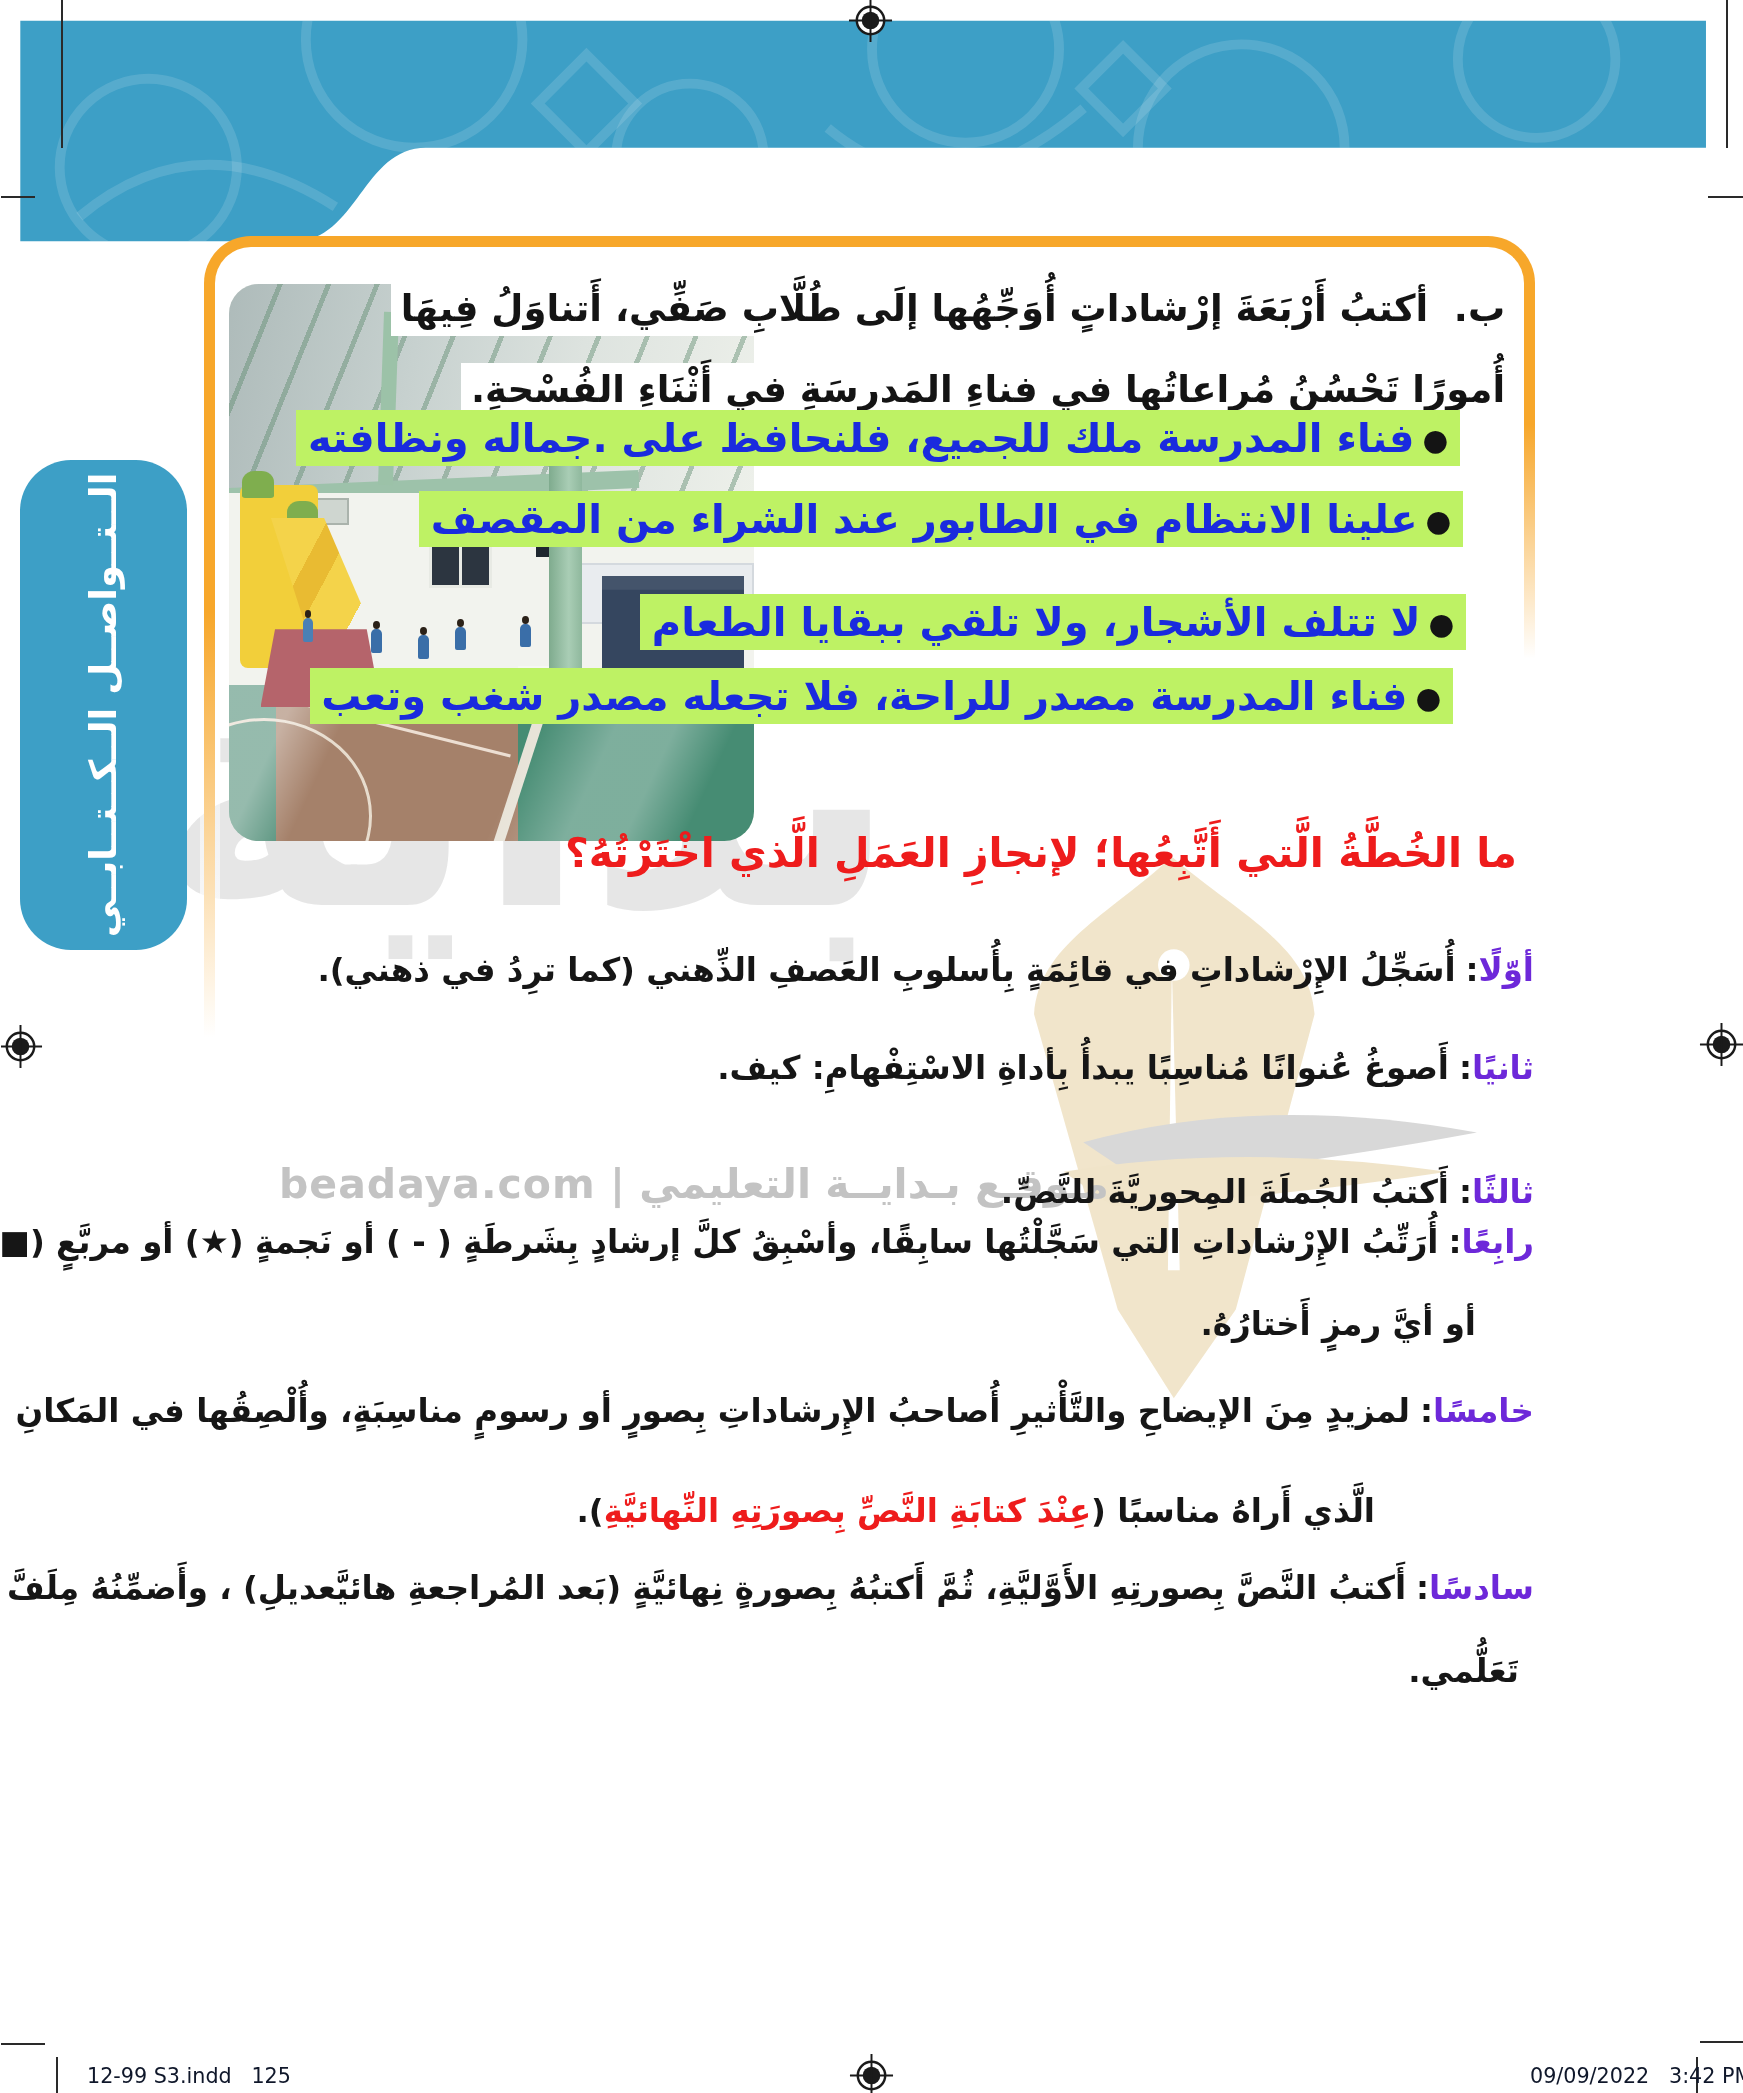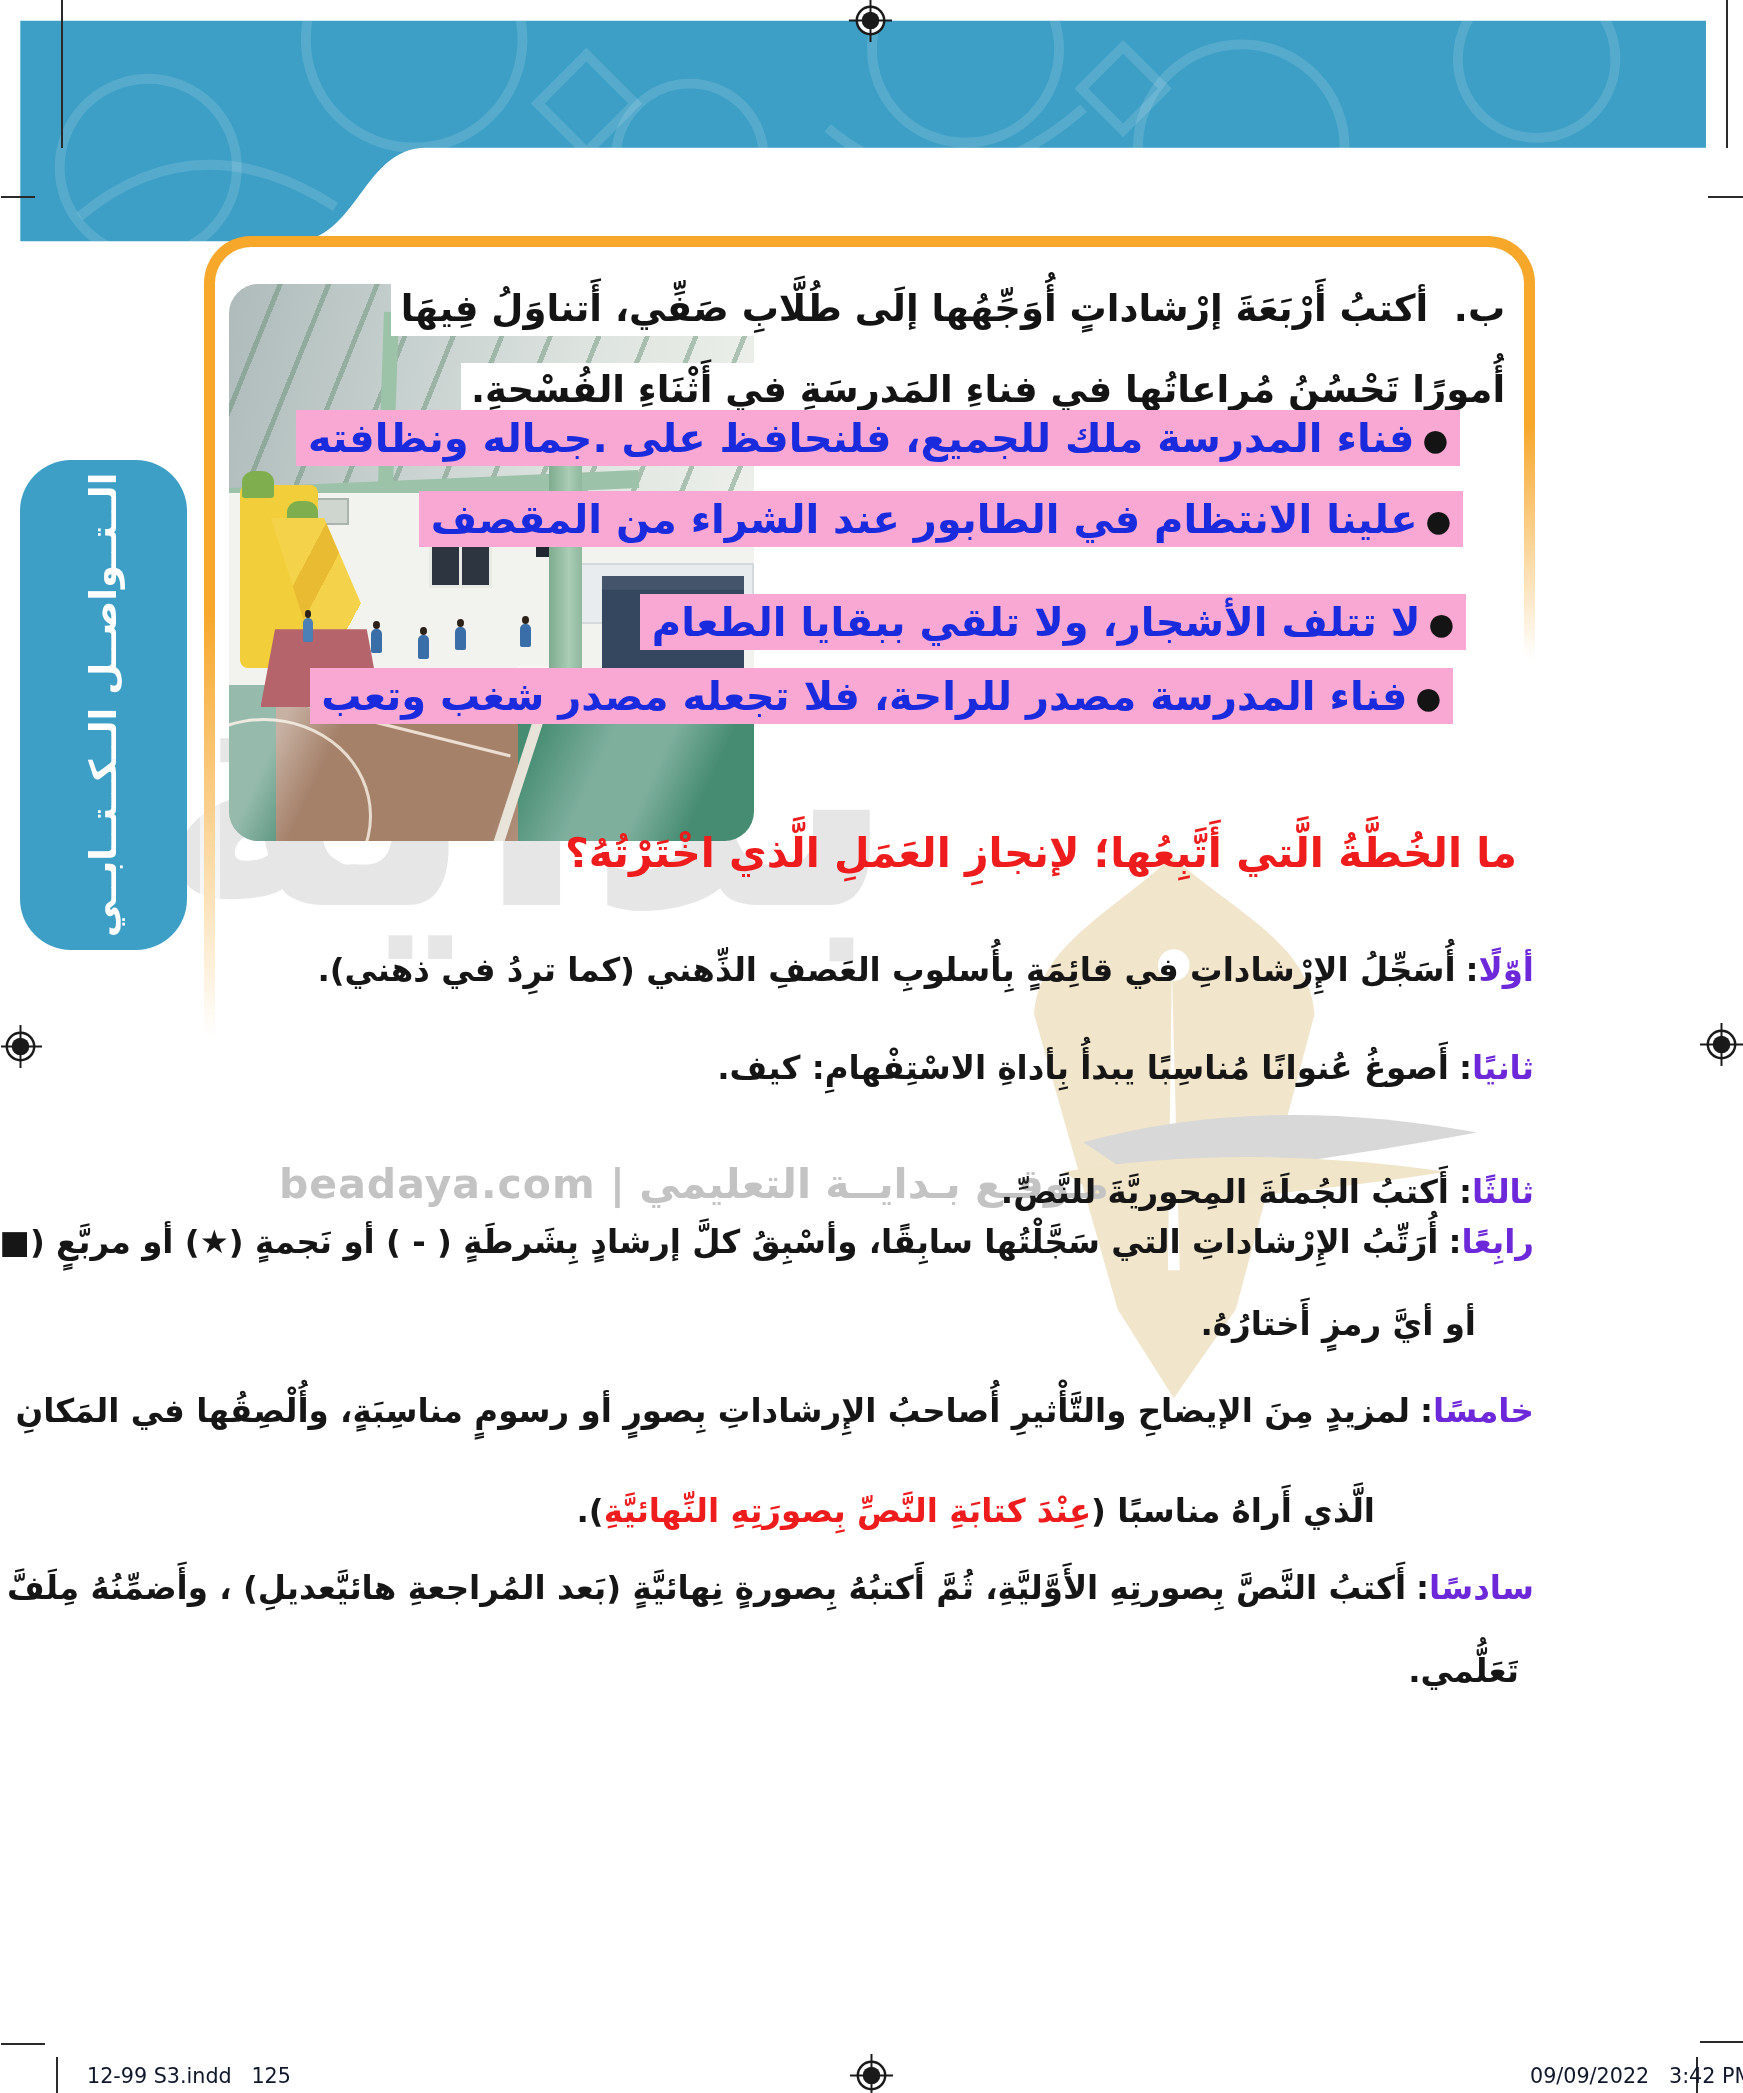--- a/index.html
+++ b/index.html
@@ -78,21 +78,21 @@
     clip-path:polygon(12% 0,88% 0,100% 100%,0 100%);}
   .kid{width:10.8px;height:23.6px;border-radius:4.9px 4.9px 2px 2px;background:#3a6ea8;}
   .kid::before{content:"";position:absolute;left:2px;top:-7.9px;width:6.9px;height:7.9px;border-radius:50%;background:#2b2118;}
   
   .qline{
     position:absolute;z-index:4;color:#141414;font-weight:bold;font-size:37px;
     white-space:nowrap;background:#ffffff;padding:3.9px 9.9px;line-height:1.25;
   }
   .bullet-line{
     position:absolute;z-index:4;color:#1A2BDE;font-weight:bold;font-size:40px;
-    white-space:nowrap;background:#f9a8d4;padding:3.9px 11.8px;line-height:1.2;
+    white-space:nowrap;background:#bef264;padding:3.9px 11.8px;line-height:1.2;
   }
   .bullet-line .dot{color:#141414;font-size:29.6px;vertical-align:middle;margin-left:7.9px;}
   .plan-heading{
     position:absolute;z-index:4;color:#EE1C1C;font-weight:bold;font-size:41px;
     white-space:nowrap;line-height:1.2;
   }
   .step{
     position:absolute;z-index:4;color:#161616;font-weight:bold;font-size:32.5px;
     white-space:nowrap;line-height:1.4;
   }

